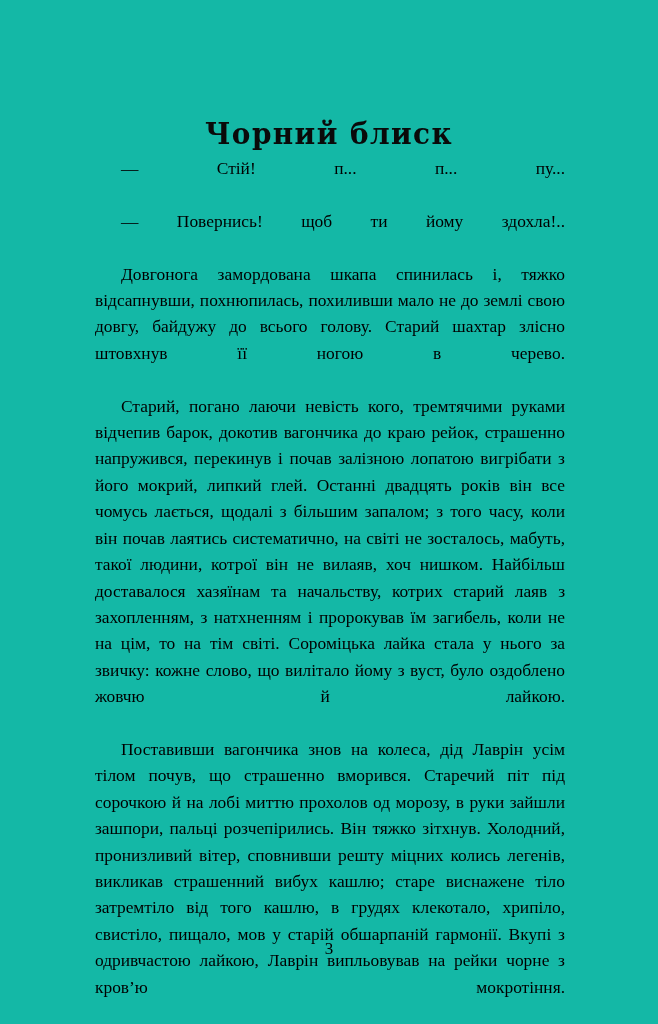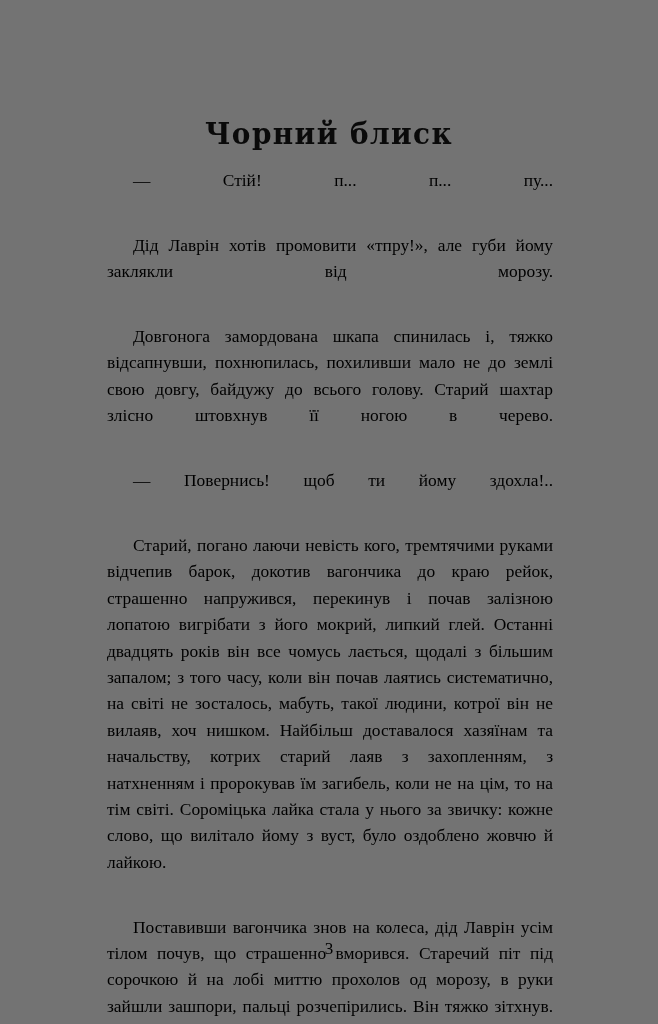--- a/index.html
+++ b/index.html
@@ -14,21 +14,21 @@
     position: relative;
     overflow: hidden;
     font-family: "Liberation Serif", "DejaVu Serif", serif;
     color: #000000;
     -webkit-font-smoothing: antialiased;
   }
 
   .page {
     position: absolute;
     inset: 0;
-    background: #737373;
+    background: #14b8a6;
   }
 
   
   .story-title {
     position: absolute;
     top: 96px;
     left: 0;
     width: 658px;
     text-align: center;
     font-family: "DejaVu Serif", "Liberation Serif", serif;
@@ -50,21 +50,21 @@
     width: 470px;
     font-size: 17.4px;
     line-height: 26.4px;
     text-align: justify;
     text-justify: inter-word;
     hyphens: manual;
     color: #000000;
   }
 
   .body-column p {
-    margin: 12px;
+    margin: 0;
     text-indent: 26px;
     text-align: justify;
   }
 
   
   .body-column p::after {
     content: "";
     display: inline-block;
     width: 100%;
   }
@@ -83,22 +83,21 @@
 </style>
 </head>
 <body>
 
 <div class="page">
 
   <h1 class="story-title">Чорний блиск</h1>
 
   <div class="body-column">
     <p>— Стій! п... п... пу...</p>
-    <p>Дід Лаврін хотів промовити «тпру!», але губи йому заклякли від морозу.</p>
+    <p>— Повернись! щоб ти йому здохла!..</p>
     <p>Довгонога замордована шкапа спинилась і, тяжко відсапнувши, похнюпилась, похиливши мало не до землі свою довгу, байдужу до всього голову. Старий шахтар злісно штовхнув її ногою в черево.</p>
-    <p>— Повернись! щоб ти йому здохла!..</p>
     <p>Старий, погано лаючи невість кого, тремтячими руками відчепив барок, докотив вагончика до краю рейок, страшенно напружився, перекинув і почав залізною лопатою вигрібати з його мокрий, липкий глей. Останні двадцять років він все чомусь лається, щодалі з більшим запалом; з того часу, коли він почав лаятись систематично, на світі не зосталось, мабуть, такої людини, котрої він не вилаяв, хоч нишком. Найбільш доставалося хазяїнам та начальству, котрих старий лаяв з захопленням, з натхненням і пророкував їм загибель, коли не на цім, то на тім світі. Сороміцька лайка стала у нього за звичку: кожне слово, що вилітало йому з вуст, було оздоблено жовчю й лайкою.</p>
     <p>Поставивши вагончика знов на колеса, дід Лаврін усім тілом почув, що страшенно вморився. Старечий піт під сорочкою й на лобі миттю прохолов од морозу, в руки зайшли зашпори, пальці розчепірились. Він тяжко зітхнув. Холодний, пронизливий вітер, сповнивши решту міцних колись легенів, викликав страшенний вибух кашлю; старе виснажене тіло затремтіло від того кашлю, в грудях клекотало, хрипіло, свистіло, пищало, мов у старій обшарпаній гармонії. Вкупі з одривчастою лайкою, Лаврін випльовував на рейки чорне з кров’ю мокротіння.</p>
   </div>
 
   <div class="folio">3</div>
 
 </div>
 
 </body></html>

